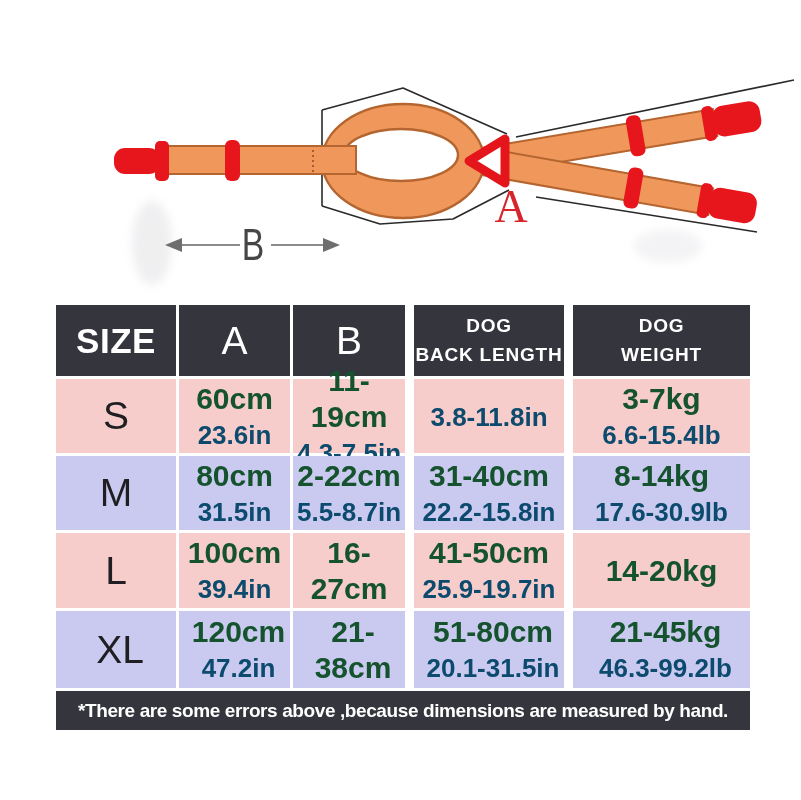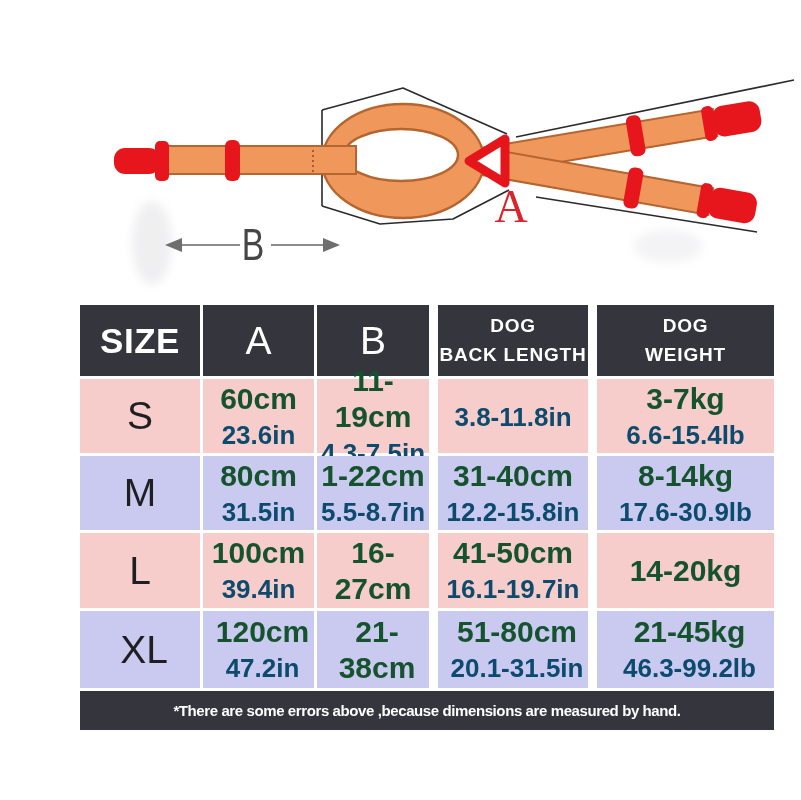--- a/index.html
+++ b/index.html
@@ -12,21 +12,20 @@
   
   .illustration{position:absolute;left:0;top:0;width:801px;height:300px;}
 
   
   .size-table{
     position:absolute;left:56px;top:305px;
     display:grid;
     grid-template-columns:120px 3px 111px 3px 112px 9px 150px 9px 177px;
     grid-template-rows:71px 3px 74px 3px 74px 3px 75px 3px 77px 3px 39px;
     background:#ffffff;
-    margin-left:24px;
   }
   .cell{display:flex;flex-direction:column;align-items:center;justify-content:center;text-align:center;}
   .dark{background:#35353E;color:#ffffff;}
   .pink{background:#F7CDCB;}
   .lav{background:#CACAF1;}
 
   .col-size{grid-column:1;} .col-a{grid-column:3;} .col-b{grid-column:5;}
   .col-back{grid-column:7;} .col-weight{grid-column:9;}
   .row-h{grid-row:1;} .row-s{grid-row:3;} .row-m{grid-row:5;}
   .row-l{grid-row:7;} .row-xl{grid-row:9;padding-left:8px;}
@@ -36,21 +35,21 @@
   .header-two{font-size:19px;font-weight:bold;line-height:1.5;letter-spacing:0.8px;}
 
   .size-label{font-size:39px;color:#1F1F23;}
   .metric{font-size:30px;font-weight:bold;color:#14532d;line-height:1.2;}
   .imperial{font-size:26px;font-weight:bold;color:#0c4a6e;line-height:1.2;margin-top:3px;}
 
   .footer{
     grid-column:1 / -1;grid-row:11;
     background:#35353E;color:#ffffff;
     display:flex;align-items:center;justify-content:center;
-    font-size:15px;font-weight:bold;letter-spacing:-0.4px;white-space:nowrap;
+    font-size:19px;font-weight:bold;letter-spacing:-0.4px;white-space:nowrap;
   }
 </style>
 </head>
 <body>
 
 <div class="canvas">
 
   <svg class="illustration" viewBox="0 0 801 300" xmlns="http://www.w3.org/2000/svg">
     <defs>
       <filter id="soft" x="-60%" y="-60%" width="220%" height="220%">
@@ -140,43 +139,43 @@
       <span class="metric">3-7kg</span>
       <span class="imperial">6.6-15.4lb</span>
     </div>
 
     <div class="cell lav row-m col-size size-label">M</div>
     <div class="cell lav row-m col-a">
       <span class="metric">80cm</span>
       <span class="imperial">31.5in</span>
     </div>
     <div class="cell lav row-m col-b">
-      <span class="metric">1-22cm</span>
+      <span class="metric">2-22cm</span>
       <span class="imperial">5.5-8.7in</span>
     </div>
     <div class="cell lav row-m col-back">
       <span class="metric">31-40cm</span>
-      <span class="imperial">12.2-15.8in</span>
+      <span class="imperial">22.2-15.8in</span>
     </div>
     <div class="cell lav row-m col-weight">
       <span class="metric">8-14kg</span>
       <span class="imperial">17.6-30.9lb</span>
     </div>
 
     <div class="cell pink row-l col-size size-label">L</div>
     <div class="cell pink row-l col-a">
       <span class="metric">100cm</span>
       <span class="imperial">39.4in</span>
     </div>
     <div class="cell pink row-l col-b">
       <span class="metric">16-27cm</span>
     </div>
     <div class="cell pink row-l col-back">
       <span class="metric">41-50cm</span>
-      <span class="imperial">16.1-19.7in</span>
+      <span class="imperial">25.9-19.7in</span>
     </div>
     <div class="cell pink row-l col-weight">
       <span class="metric">14-20kg</span>
     </div>
 
     <div class="cell lav row-xl col-size size-label">XL</div>
     <div class="cell lav row-xl col-a">
       <span class="metric">120cm</span>
       <span class="imperial">47.2in</span>
     </div>

